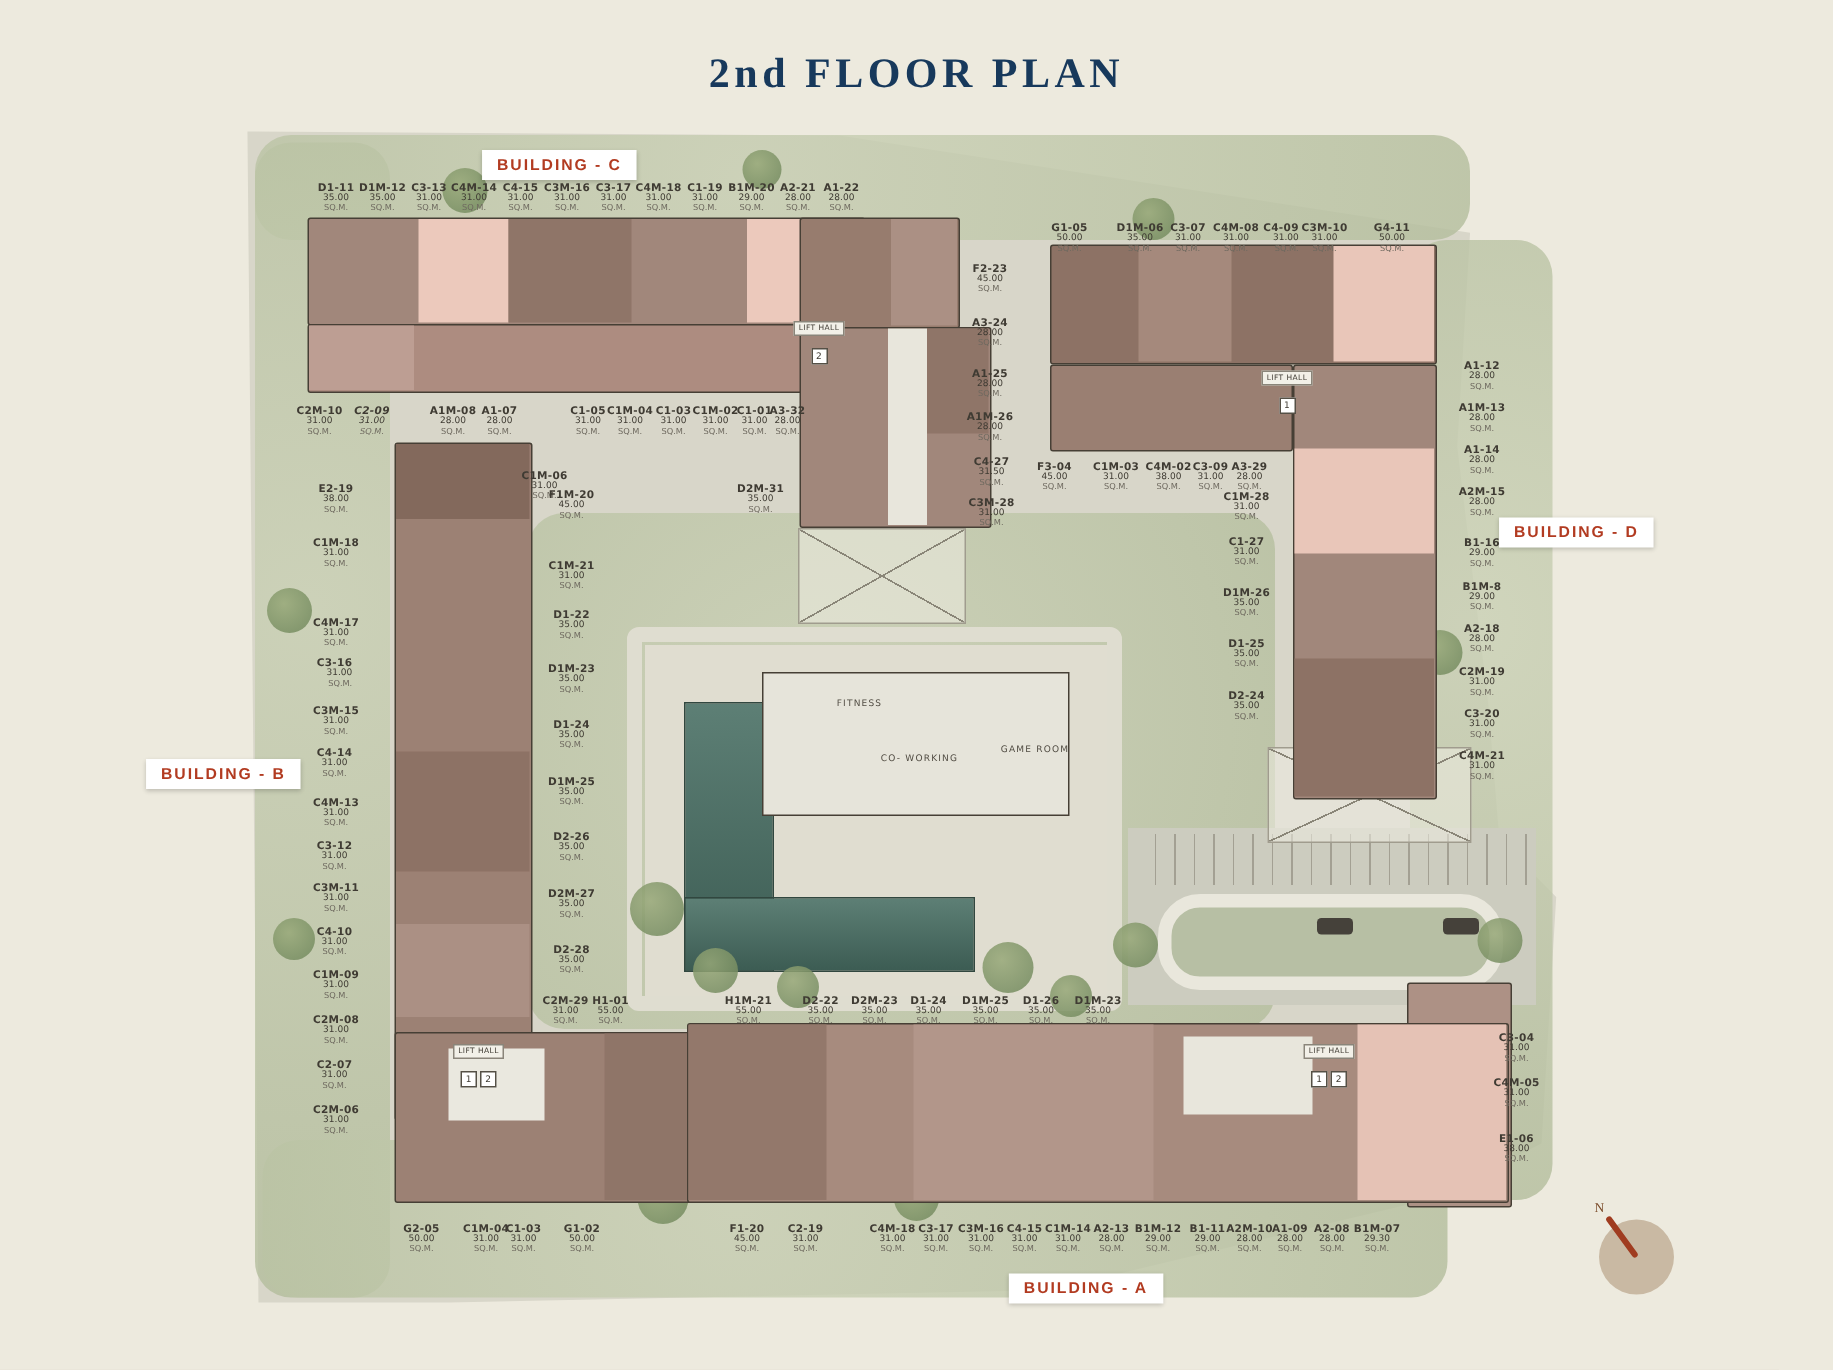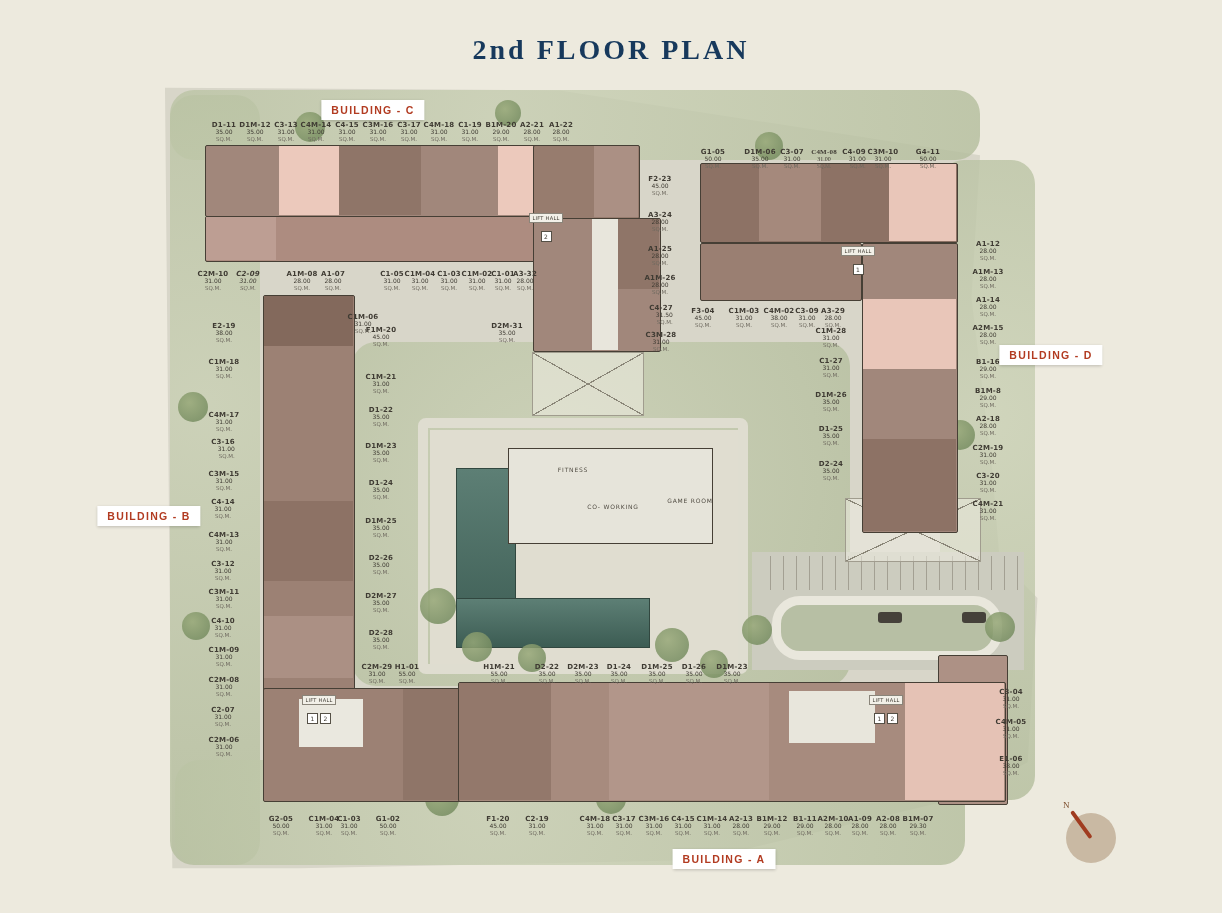--- a/index.html
+++ b/index.html
@@ -216,21 +216,21 @@
     <div class="unit" style="left: 760px; top: 148px;">
       <div class="u-n">D1M-06</div>
       <div class="u-s">35.00</div>
       <div class="u-m">SQ.M.</div>
     </div>
     <div class="unit" style="left: 792px; top: 148px;">
       <div class="u-n">C3-07</div>
       <div class="u-s">31.00</div>
       <div class="u-m">SQ.M.</div>
     </div>
-    <div class="unit" style="left: 824px; top: 148px; font-family: Liberation Serif, serif;">
+    <div class="unit" style="left: 824px; top: 148px;">
       <div class="u-n">C4M-08</div>
       <div class="u-s">31.00</div>
       <div class="u-m">SQ.M.</div>
     </div>
     <div class="unit" style="left: 854px; top: 148px; text-align: right;">
       <div class="u-n">C4-09</div>
       <div class="u-s">31.00</div>
       <div class="u-m">SQ.M.</div>
     </div>
     <div class="unit" style="left: 883px; top: 148px;">
@@ -256,21 +256,21 @@
     <div class="unit" style="left: 660px; top: 245px;">
       <div class="u-n">A1-25</div>
       <div class="u-s">28.00</div>
       <div class="u-m">SQ.M.</div>
     </div>
     <div class="unit" style="left: 660px; top: 274px;">
       <div class="u-n">A1M-26</div>
       <div class="u-s">28.00</div>
       <div class="u-m">SQ.M.</div>
     </div>
-    <div class="unit" style="left: 661px; top: 304px; text-align: right;">
+    <div class="unit" style="left: 661px; top: 304px;">
       <div class="u-n">C4-27</div>
       <div class="u-s">31.50</div>
       <div class="u-m">SQ.M.</div>
     </div>
     <div class="unit" style="left: 661px; top: 331px;">
       <div class="u-n">C3M-28</div>
       <div class="u-s">31.00</div>
       <div class="u-m">SQ.M.</div>
     </div>
     <div class="unit" style="left: 988px; top: 240px;">

